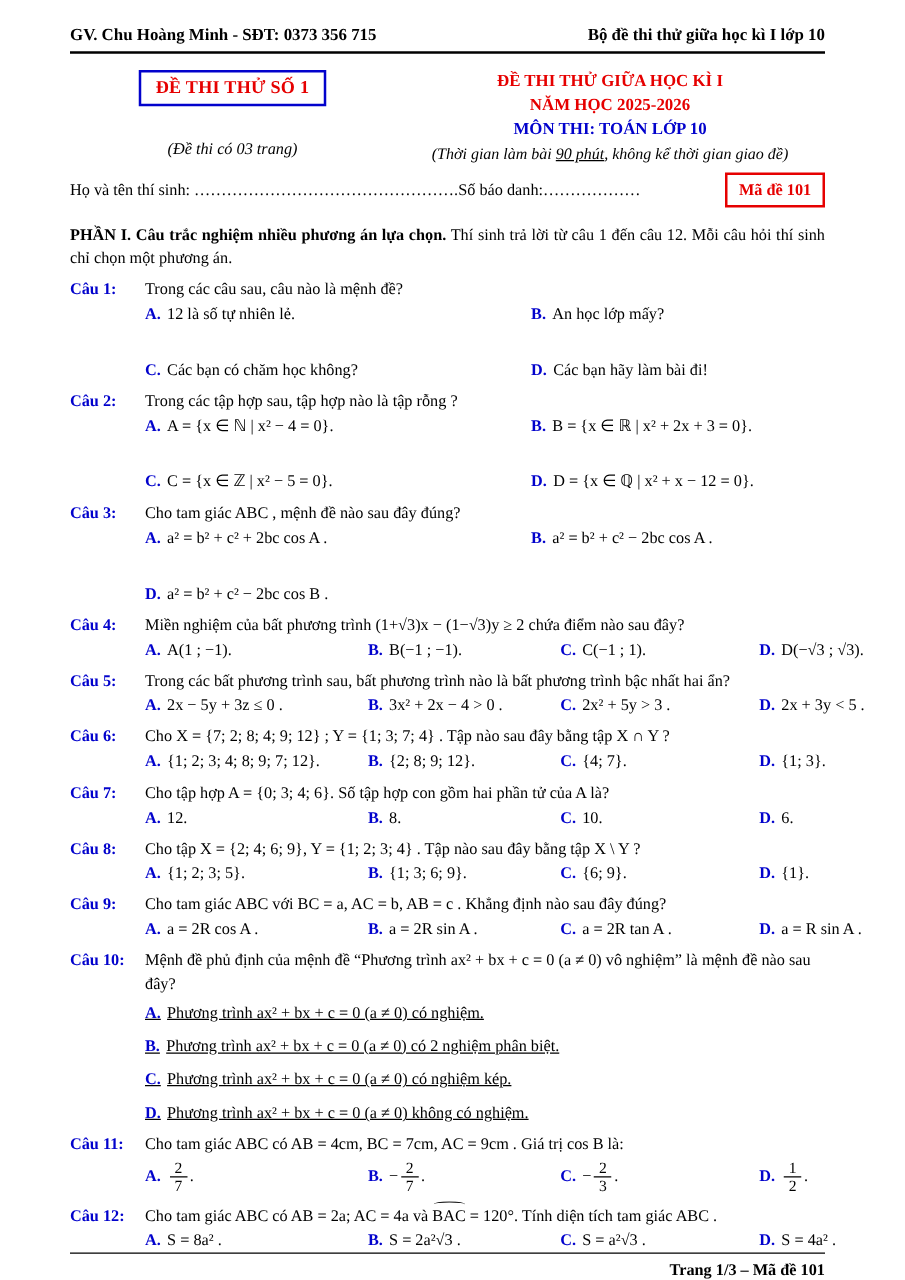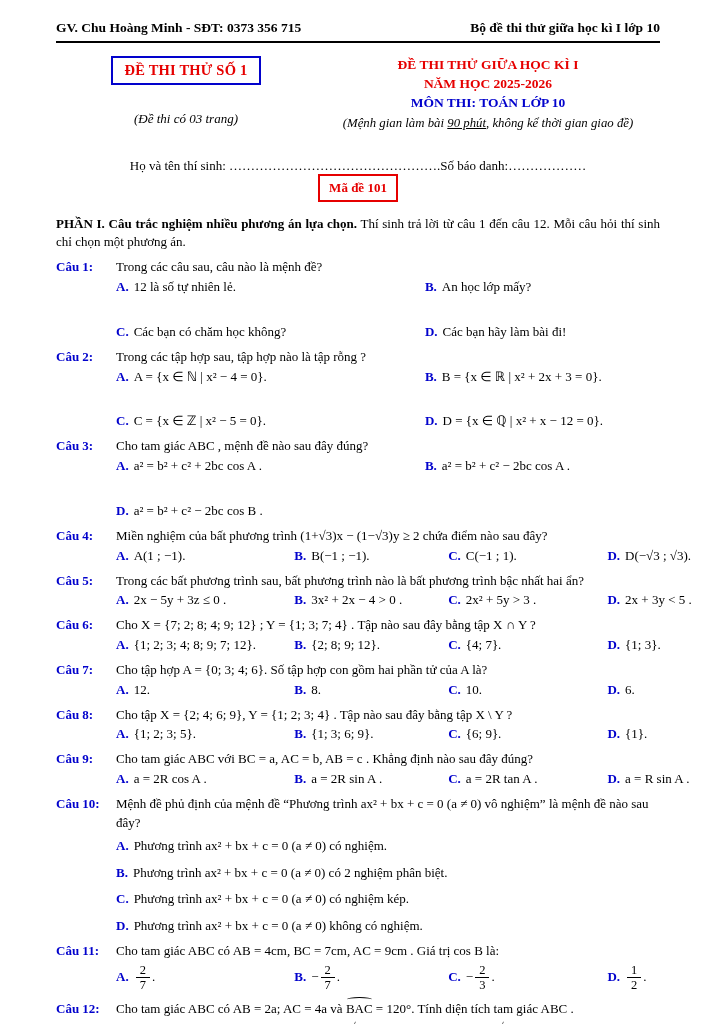--- a/index.html
+++ b/index.html
@@ -22,34 +22,34 @@
   .exam-box {
     display:inline-block; border:2px solid var(--blue); color:var(--red);
     font-weight:bold; font-size:14.5px; padding:4px 12px; letter-spacing:0.2px;
   }
   .pages-note { font-style:italic; margin-top:26px; font-size:13px; }
   .tb-right { text-align:center; line-height:1.4; }
   .red-line  { color:var(--red);  font-weight:bold; font-size:13.5px; }
   .blue-line { color:var(--blue); font-weight:bold; font-size:13.5px; }
   .time-note { font-style:italic; font-size:12.8px; margin-top:2px; color:#000; }
   .time-note .ul { text-decoration:underline; }
-  .student-row { display:flex; justify-content:space-between; align-items:center; margin-top:25px;flex-direction:column; }
+  .student-row { display:flex; justify-content:space-between; align-items:center; margin-top:5px; }
   .code-badge {
     border:2px solid var(--red); color:var(--red); font-weight:bold;
     padding:4px 9px; font-size:13px; white-space:nowrap;
   }
   .part-heading { margin-top:13px; text-align:justify; line-height:1.45; }
   .part-heading .bold { font-weight:bold; }
   .question { display:flex; margin-top:6px; line-height:1.45;justify-content:center; }
   .q-label { flex:0 0 60px; width:60px; color:var(--blue); font-weight:bold; }
   .q-body { flex:1; min-width:0; }
   .opts { display:grid; column-gap:6px; row-gap:2px; margin-top:1px;gap:26px; }
   .opts-2 { grid-template-columns:52% 48%; }
   .opts-4 { grid-template-columns:28% 23.5% 24.5% 23%; }
-  .opts-1 { grid-template-columns:100%; row-gap:8px; margin-top:4px; }
+  .opts-1 { grid-template-columns:100%; row-gap:8px; margin-top:4px;text-decoration:underline; }
   .L { color:var(--blue); font-weight:bold; margin-right:5px; }
   .opt-frac { display:flex; align-items:center; }
   .frac { display:inline-flex; flex-direction:column; align-items:center; line-height:1.15; font-size:12.5px; margin:1px 2px; }
   .fnum { border-bottom:1px solid #000; padding:0 4px; }
   .fden { padding:0 4px; }
   .hat { position:relative; display:inline-block; }
   .hat::before {
     content:""; position:absolute; left:1px; right:1px; top:-3px; height:4px;
     border-top:1px solid #000; border-radius:50% 50% 0 0;
   }
@@ -70,21 +70,21 @@
 
   <div class="title-block">
     <div class="tb-left">
       <span class="exam-box">ĐỀ THI THỬ SỐ 1</span>
       <div class="pages-note">(Đề thi có 03 trang)</div>
     </div>
     <div class="tb-right">
       <div class="red-line">ĐỀ THI THỬ GIỮA HỌC KÌ I</div>
       <div class="red-line">NĂM HỌC 2025-2026</div>
       <div class="blue-line">MÔN THI: TOÁN LỚP 10</div>
-      <div class="time-note"><span>(Mệnh gian làm bài </span><span class="ul">90 phút</span><span>, không kể thời gian giao đề)</span></div>
+      <div class="time-note"><span>(Thời gian làm bài </span><span class="ul">90 phút</span><span>, không kể thời gian giao đề)</span></div>
     </div>
   </div>
 
   <div class="student-row">
     <div><span>Họ và tên thí sinh: ………………………………………….</span><span>Số báo danh:………………</span></div>
     <span class="code-badge">Mã đề 101</span>
   </div>
 
   <div class="part-heading">
     <span class="bold">PHẦN I. Câu trắc nghiệm nhiều phương án lựa chọn.</span><span> Thí sinh trả lời từ câu 1 đến câu 12. Mỗi câu hỏi thí sinh chỉ chọn một phương án.</span>

